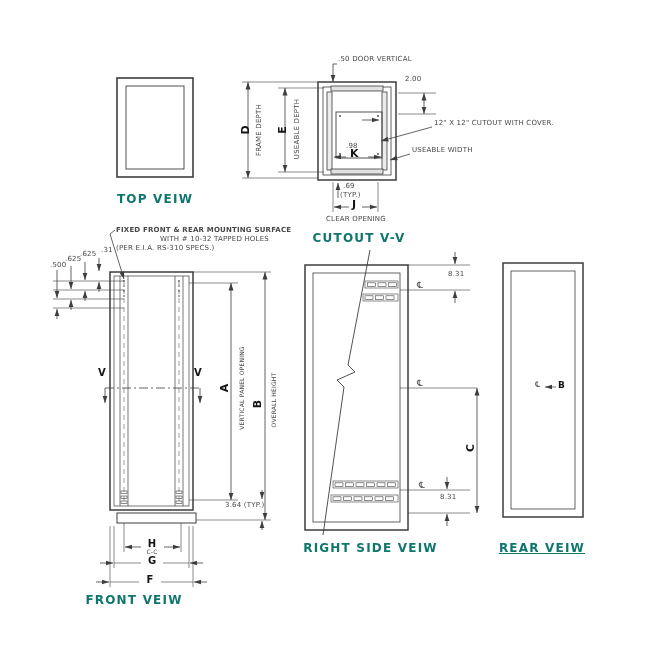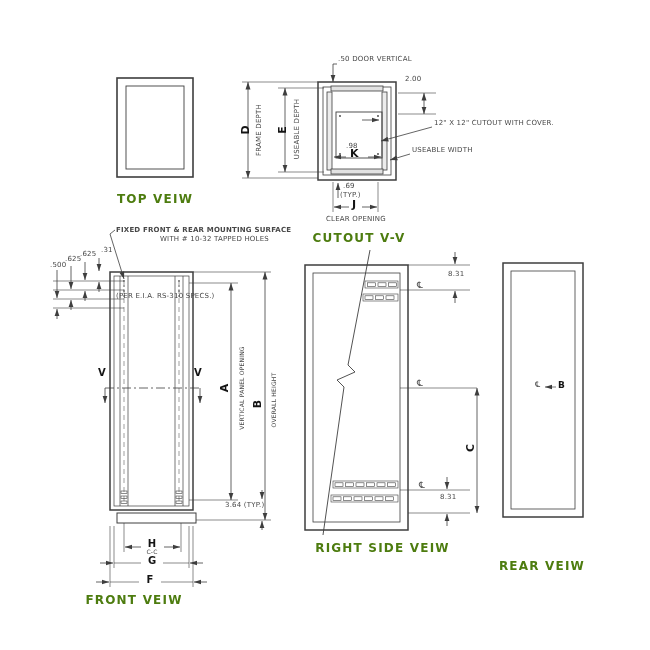--- a/index.html
+++ b/index.html
@@ -5,21 +5,21 @@
   html,body{margin:0;padding:0;background:#ffffff;}
   .sheet{position:relative;width:650px;height:650px;background:#ffffff;
          font-family:"DejaVu Sans",sans-serif;overflow:hidden;}
   .sheet svg{position:absolute;left:0;top:0;}
   .t{position:absolute;font-size:7px;color:#474747;letter-spacing:.2px;white-space:nowrap;line-height:1;}
   .t6{font-size:6px;}
   .dim{position:absolute;font-size:11px;font-weight:bold;color:#141414;white-space:nowrap;line-height:1;}
   .dim-s{font-size:10px;}
   .vt{transform:translate(-50%,-50%) rotate(-90deg);transform-origin:center;}
   .ct{transform:translateX(-50%);}
-  .title{position:absolute;font-size:12px;font-weight:bold;color:#4d7c0f;
+  .title{position:absolute;font-size:12px;font-weight:bold;color:#0f766e;
          letter-spacing:1.2px;white-space:nowrap;line-height:1;transform:translateX(-50%);}
   .cl{position:absolute;font-size:9px;color:#474747;line-height:1;}
 </style>
 </head>
 <body>
 
 <div class="sheet">
 
   <svg width="650" height="650" viewBox="0 0 650 650">
     <defs>
@@ -211,41 +211,41 @@
     <g stroke="#3e3e3e" fill="none">
       <rect x="503" y="263" width="80" height="254" stroke-width="1.5"></rect>
       <rect x="511" y="271" width="64" height="238" stroke-width="0.8"></rect>
       <line x1="556" y1="387" x2="545" y2="387" stroke-width="0.7" marker-end="url(#ae)"></line>
     </g>
   </svg>
 
   <span class="title" style="left:155px;top:193px;">TOP VEIW</span>
   <span class="title" style="left:359px;top:232px;">CUTOUT V-V</span>
   <span class="title" style="left:134px;top:594px;">FRONT VEIW</span>
-  <span class="title" style="left:369px;top:542px;padding-left:27px;">RIGHT SIDE VEIW</span>
-  <span class="title" style="left:542px;top:560px;">REAR VEIW</span>
+  <span class="title" style="left:357px;top:542px;padding-left:27px;">RIGHT SIDE VEIW</span>
+  <span class="title" style="left:542px;top:542px;text-decoration:underline;">REAR VEIW</span>
 
   <span class="t" style="left:338px;top:56px;">.50 DOOR VERTICAL</span>
   <span class="t" style="left:396px;top:76px;margin-left:9px;">2.00</span>
   <span class="t" style="left:346px;top:113px;margin-top:30px;">.98</span>
   <span class="t" style="left:434px;top:120px;">12" X 12" CUTOUT WITH COVER.</span>
   <span class="t" style="left:412px;top:147px;">USEABLE WIDTH</span>
   <span class="dim" style="left:350px;top:148px;">K</span>
   <span class="t" style="left:343px;top:183px;text-align:right;">.69</span>
   <span class="t" style="left:340px;top:192px;">(TYP.)</span>
   <span class="dim" style="left:352px;top:199px;">J</span>
   <span class="t" style="left:326px;top:216px;">CLEAR OPENING</span>
   <span class="dim vt" style="left:245px;top:130px;">D</span>
   <span class="t vt" style="left:259px;top:130px;">FRAME DEPTH</span>
   <span class="dim vt" style="left:282px;top:130px;">E</span>
   <span class="t vt" style="left:297px;top:129px;">USEABLE DEPTH</span>
 
   <span class="t" style="left:116px;top:227px;font-weight:bold;">FIXED FRONT &amp; REAR MOUNTING SURFACE</span>
   <span class="t" style="left:116px;top:236px;margin-left:44px;">WITH # 10-32 TAPPED HOLES</span>
-  <span class="t" style="left:116px;top:245px;margin-top:48px;">(PER E.I.A. RS-310 SPECS.)</span>
+  <span class="t" style="left:116px;top:245px;">(PER E.I.A. RS-310 SPECS.)</span>
   <span class="t" style="left:50px;top:262px;">.500</span>
   <span class="t" style="left:65px;top:256px;">.625</span>
   <span class="t" style="left:80px;top:251px;">.625</span>
   <span class="t" style="left:95px;top:247px;margin-left:6px;">.31</span>
   <span class="dim dim-s" style="left:98px;top:368px;">V</span>
   <span class="dim dim-s" style="left:194px;top:368px;">V</span>
   <span class="dim vt" style="left:224px;top:388px;">A</span>
   <span class="t t6 vt" style="left:242px;top:388px;">VERTICAL PANEL OPENING</span>
   <span class="dim vt" style="left:257px;top:404px;">B</span>
   <span class="t t6 vt" style="left:274px;top:400px;">OVERALL HEIGHT</span>

